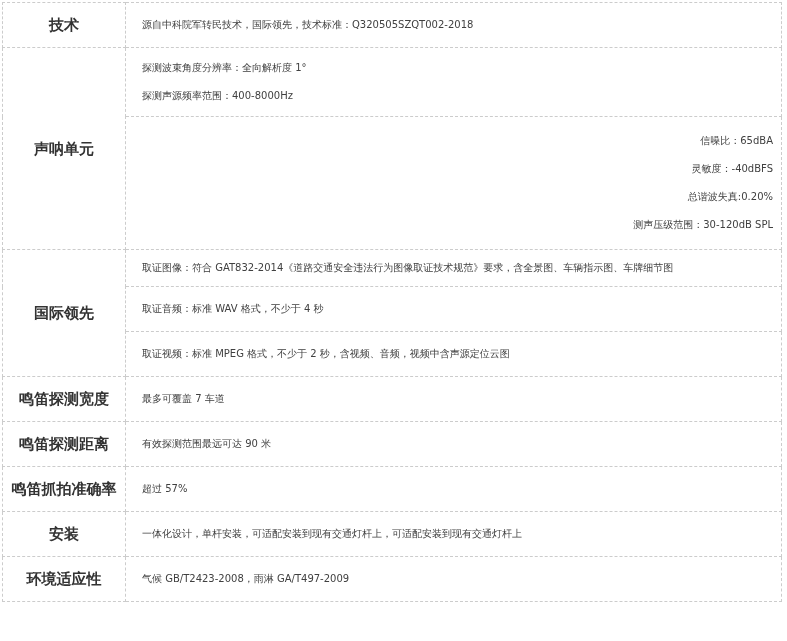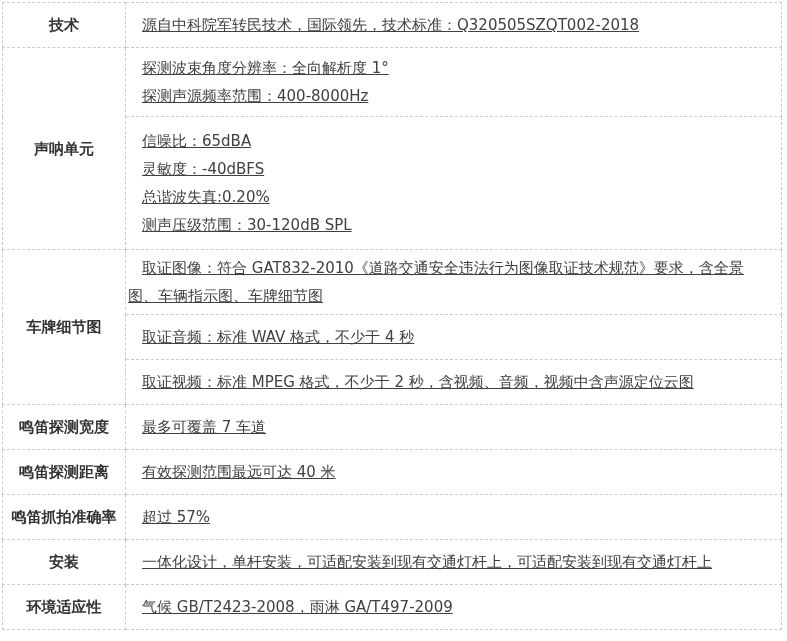--- a/index.html
+++ b/index.html
@@ -32,29 +32,28 @@
     font-size: 15px;
     padding: 8px 3px;
     line-height: 20px;
   }
   td.value-cell {
     color: #404040;
     padding: 8px 8px 8px 2px;
   }
   td.value-cell p {
     margin: 0;
-    font-size: 15px;
+    font-size: 10px;
     line-height: 28px;
     text-indent: 14px;
     white-space: normal;
-    text-decoration: underline;
   }
   td.pad-tight { padding-top: 4px; padding-bottom: 4px; }
   td.pad-mid   { padding-top: 6px; padding-bottom: 6px; }
-  td.pad-wide  { padding-top: 10px; padding-bottom: 10px; }
+  td.pad-wide  { padding-top: 10px; padding-bottom: 10px; text-align: right; }
 </style>
 </head>
 <body>
 
 <div class="page">
   <table class="spec-table">
     <colgroup>
       <col style="width:123px">
       <col style="width:656px">
     </colgroup>
@@ -77,23 +76,23 @@
       <tr>
         <td class="value-cell pad-wide">
           <p>信噪比：65dBA</p>
           <p>灵敏度：-40dBFS</p>
           <p>总谐波失真:0.20%</p>
           <p>测声压级范围：30-120dB SPL</p>
         </td>
       </tr>
 
       <tr>
-        <td class="label-cell" rowspan="3">车牌细节图</td>
+        <td class="label-cell" rowspan="3">国际领先</td>
         <td class="value-cell pad-tight">
-          <p>取证图像：符合 GAT832-2010《道路交通安全违法行为图像取证技术规范》要求，含全景图、车辆指示图、车牌细节图</p>
+          <p>取证图像：符合 GAT832-2014《道路交通安全违法行为图像取证技术规范》要求，含全景图、车辆指示图、车牌细节图</p>
         </td>
       </tr>
       <tr>
         <td class="value-cell">
           <p>取证音频：标准 WAV 格式，不少于 4 秒</p>
         </td>
       </tr>
       <tr>
         <td class="value-cell">
           <p>取证视频：标准 MPEG 格式，不少于 2 秒，含视频、音频，视频中含声源定位云图</p>
@@ -103,21 +102,21 @@
       <tr>
         <td class="label-cell">鸣笛探测宽度</td>
         <td class="value-cell">
           <p>最多可覆盖 7 车道</p>
         </td>
       </tr>
 
       <tr>
         <td class="label-cell">鸣笛探测距离</td>
         <td class="value-cell">
-          <p>有效探测范围最远可达 40 米</p>
+          <p>有效探测范围最远可达 90 米</p>
         </td>
       </tr>
 
       <tr>
         <td class="label-cell">鸣笛抓拍准确率</td>
         <td class="value-cell">
           <p>超过 57%</p>
         </td>
       </tr>
 

